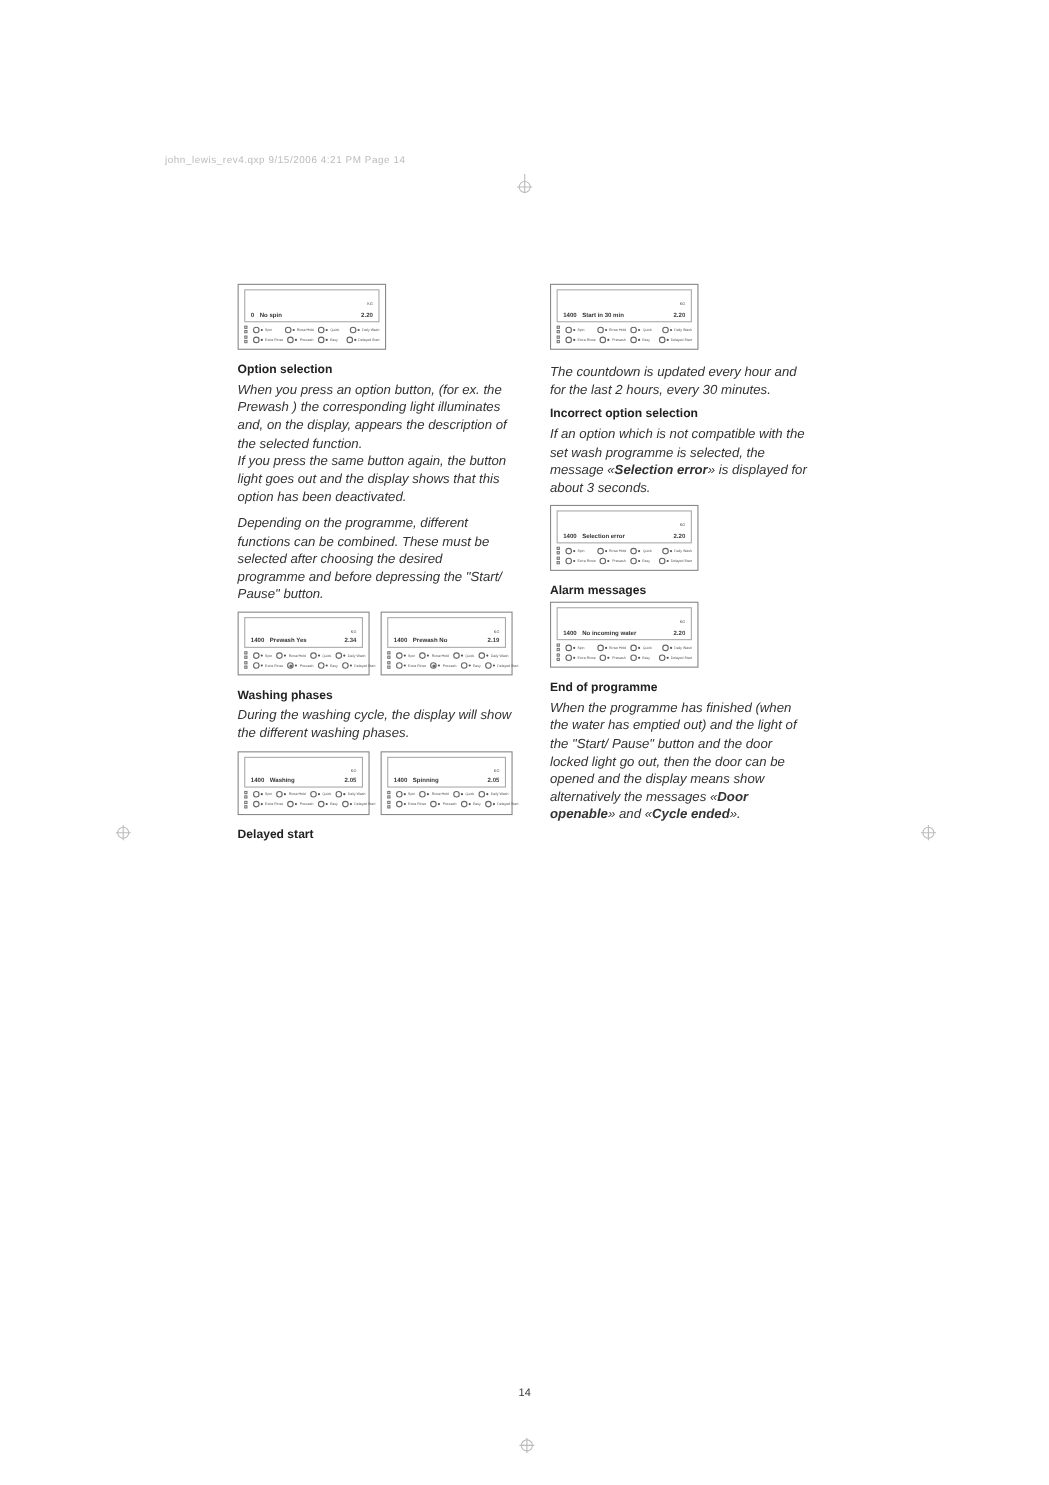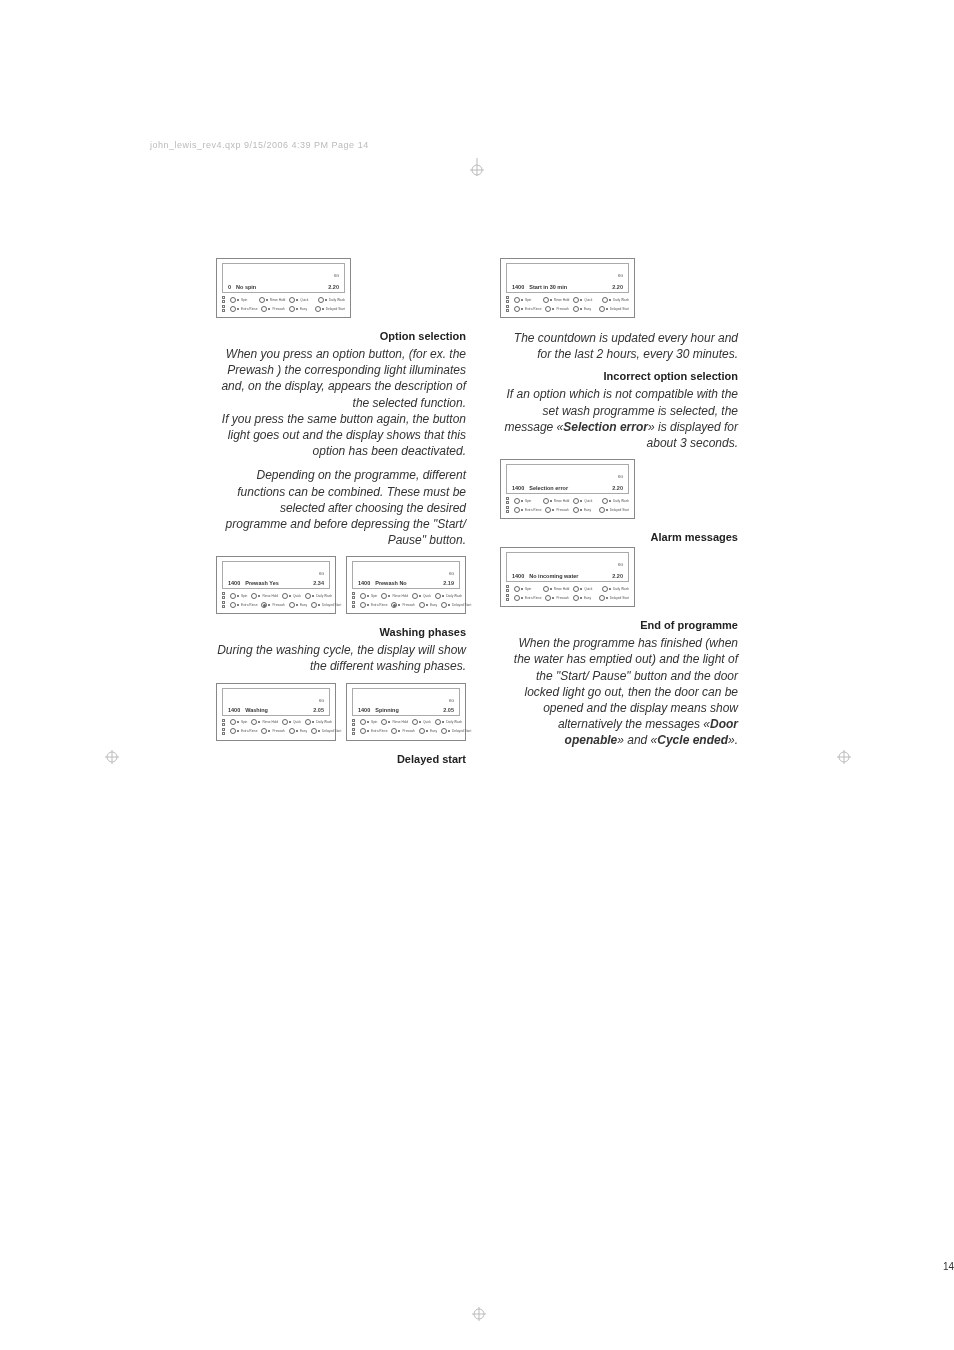--- a/index.html
+++ b/index.html
@@ -48,21 +48,21 @@
     height: 14px;
   }
   .page-cols {
     position: absolute;
     top: 258px;
     left: 216px;
     width: 522px;
     display: flex;
     gap: 34px;
   }
-  .col { flex: 1; text-align: right; }
+  .col { flex: 1; }
   h4 {
     font-size: 11px;
     font-weight: bold;
     color: #222;
     margin-bottom: 4px;
   }
   p {
     font-size: 12px;
     line-height: 1.35;
     color: #333;
@@ -120,30 +120,30 @@
   .oled { width: 2px; height: 2px; background: #555; border-radius: 50%; margin-right: 1px; }
   .olbl { font-size: 3.2px; color: #555; white-space: nowrap; }
   .panel-pair { display: flex; gap: 10px; margin-bottom: 12px; }
   .panel-pair .panel { margin-bottom: 0; width: 120px; }
   .panel-pair .lcd { height: 28px; }
   .page-number {
     position: absolute;
     top: 1261px;
     left: 0;
     width: 954px;
-    text-align: right;
+    text-align: center;
     font-size: 10px;
     color: #333;
   }
   b { font-weight: bold; }
 </style>
 </head>
 <body>
 
-<div class="meta-header">john_lewis_rev4.qxp   9/15/2006   4:39 PM   Page 14</div>
+<div class="meta-header">john_lewis_rev4.qxp   9/15/2006   4:21 PM   Page 14</div>
 
 <svg class="trim-top">
     <line x1="7" y1="0" x2="7" y2="18" stroke="#bbb" stroke-width="1"></line>
     <circle cx="7" cy="12" r="5" stroke="#bbb" fill="none" stroke-width="1"></circle>
     <line x1="0" y1="12" x2="14" y2="12" stroke="#bbb" stroke-width="1"></line>
   </svg>
 <svg class="trim-bottom">
     <circle cx="7" cy="7" r="5" stroke="#bbb" fill="none" stroke-width="1"></circle>
     <line x1="0" y1="7" x2="14" y2="7" stroke="#bbb" stroke-width="1"></line>
     <line x1="7" y1="0" x2="7" y2="14" stroke="#bbb" stroke-width="1"></line>

